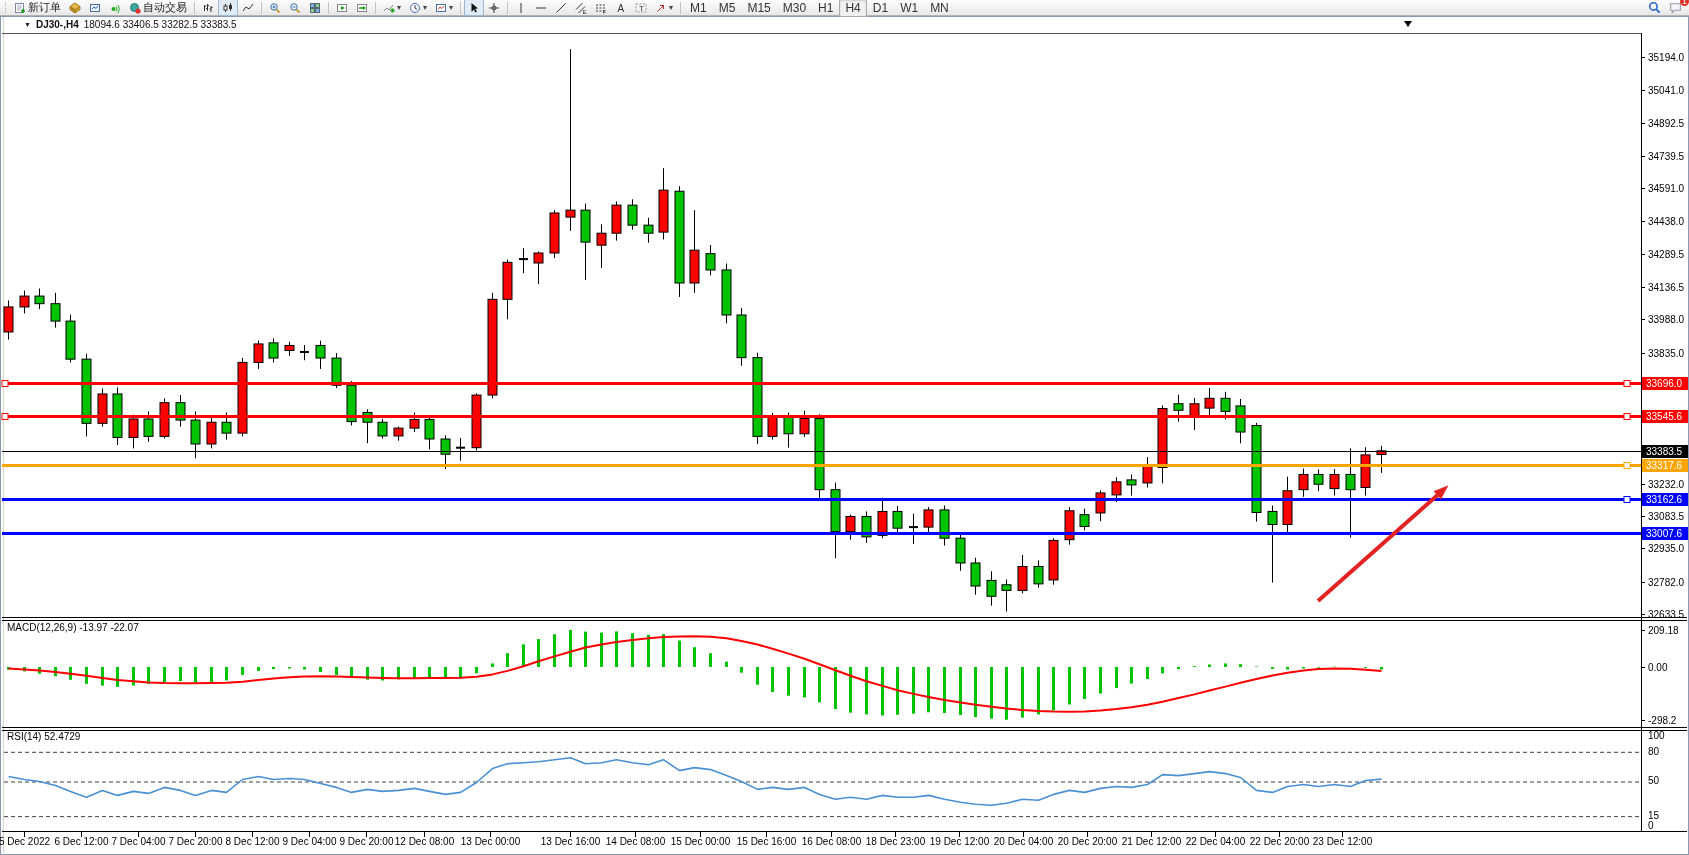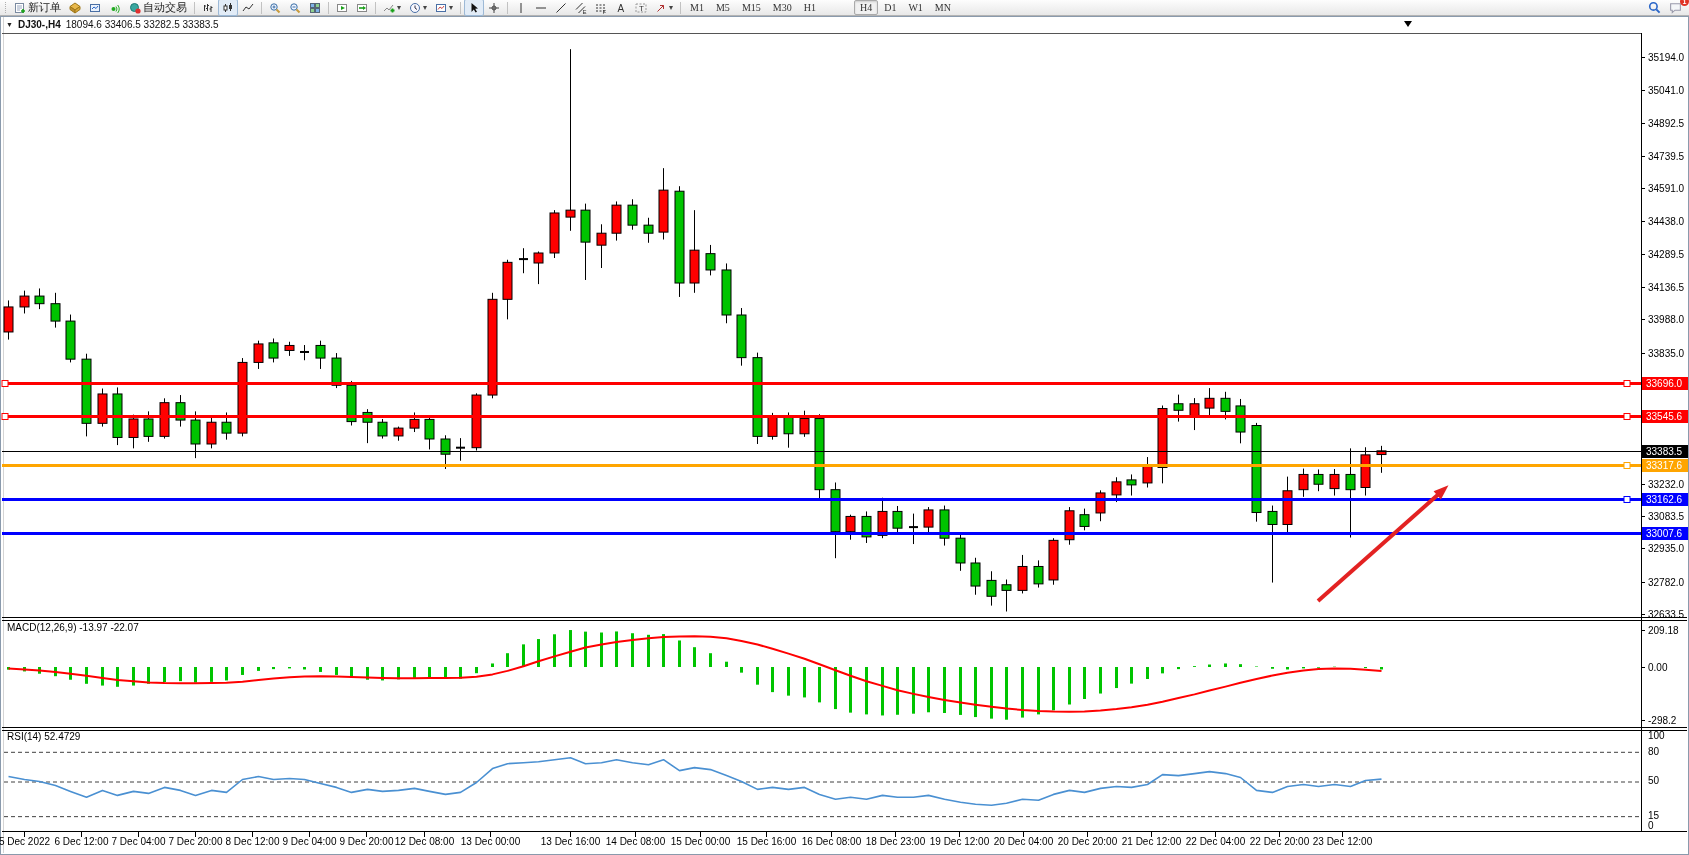--- a/index.html
+++ b/index.html
@@ -7,27 +7,27 @@
        font-family:"Liberation Sans",sans-serif;background:#ffffff;}
   .toolbar{position:absolute;top:0;left:0;width:1689px;height:16px;z-index:10;
        background:linear-gradient(#fdfdfd,#e8e8e8);border-bottom:1px solid #b3b3b3;
        display:flex;align-items:center;padding:4px 3px;font-size:11px;color:#222;box-sizing:border-box;}
   .tbtn{height:15px;display:flex;align-items:center;gap:2px;padding:0 3px;border:1px solid transparent;border-radius:2px;white-space:nowrap;}
   .tbtn.pressed{border-color:#9db9d6;background:#e2ecf7;}
   .tbtn svg{display:block;}
   .caret{font-size:8px;color:#444;line-height:8px;}
   .sep{width:1px;height:12px;background:#c2c2c2;margin:0 3px;flex:none;}
   .grip{width:2px;height:11px;border-left:1px dotted #b0b0b0;margin:0 2px;flex:none;}
-  .tf{font-size:10px;padding:1px 5px;border:1px solid transparent;border-radius:2px;color:#333;font-family:Liberation Serif, serif;}
-  .tf.pressed{border-color:#aaa;background:#f1f1f1;box-shadow:inset 0 1px 2px rgba(0,0,0,.15);margin-left:32px;}
+  .tf{font-size:12px;padding:1px 5px;border:1px solid transparent;border-radius:2px;color:#333;}
+  .tf.pressed{border-color:#aaa;background:#f1f1f1;box-shadow:inset 0 1px 2px rgba(0,0,0,.15);}
   .spacer{flex:1;}
   .chat{position:relative;}
   .badge{position:absolute;top:-3px;right:-4px;background:#e03224;color:#fff;border-radius:50%;
          width:9px;height:9px;font-size:7px;line-height:9px;text-align:center;font-weight:bold;}
-  .chart-title{position:absolute;top:19px;left:6px;z-index:5;font-size:10px;color:#111;
+  .chart-title{position:absolute;top:19px;left:24px;z-index:5;font-size:10px;color:#111;
          display:flex;align-items:center;gap:5px;}
   .tri{font-size:7px;color:#222;}
   svg.canvas{position:absolute;top:0;left:0;z-index:1;}
 </style>
 </head>
 <body>
 
 <div class="toolbar">
     <span class="grip"></span>
     <span class="tbtn">

